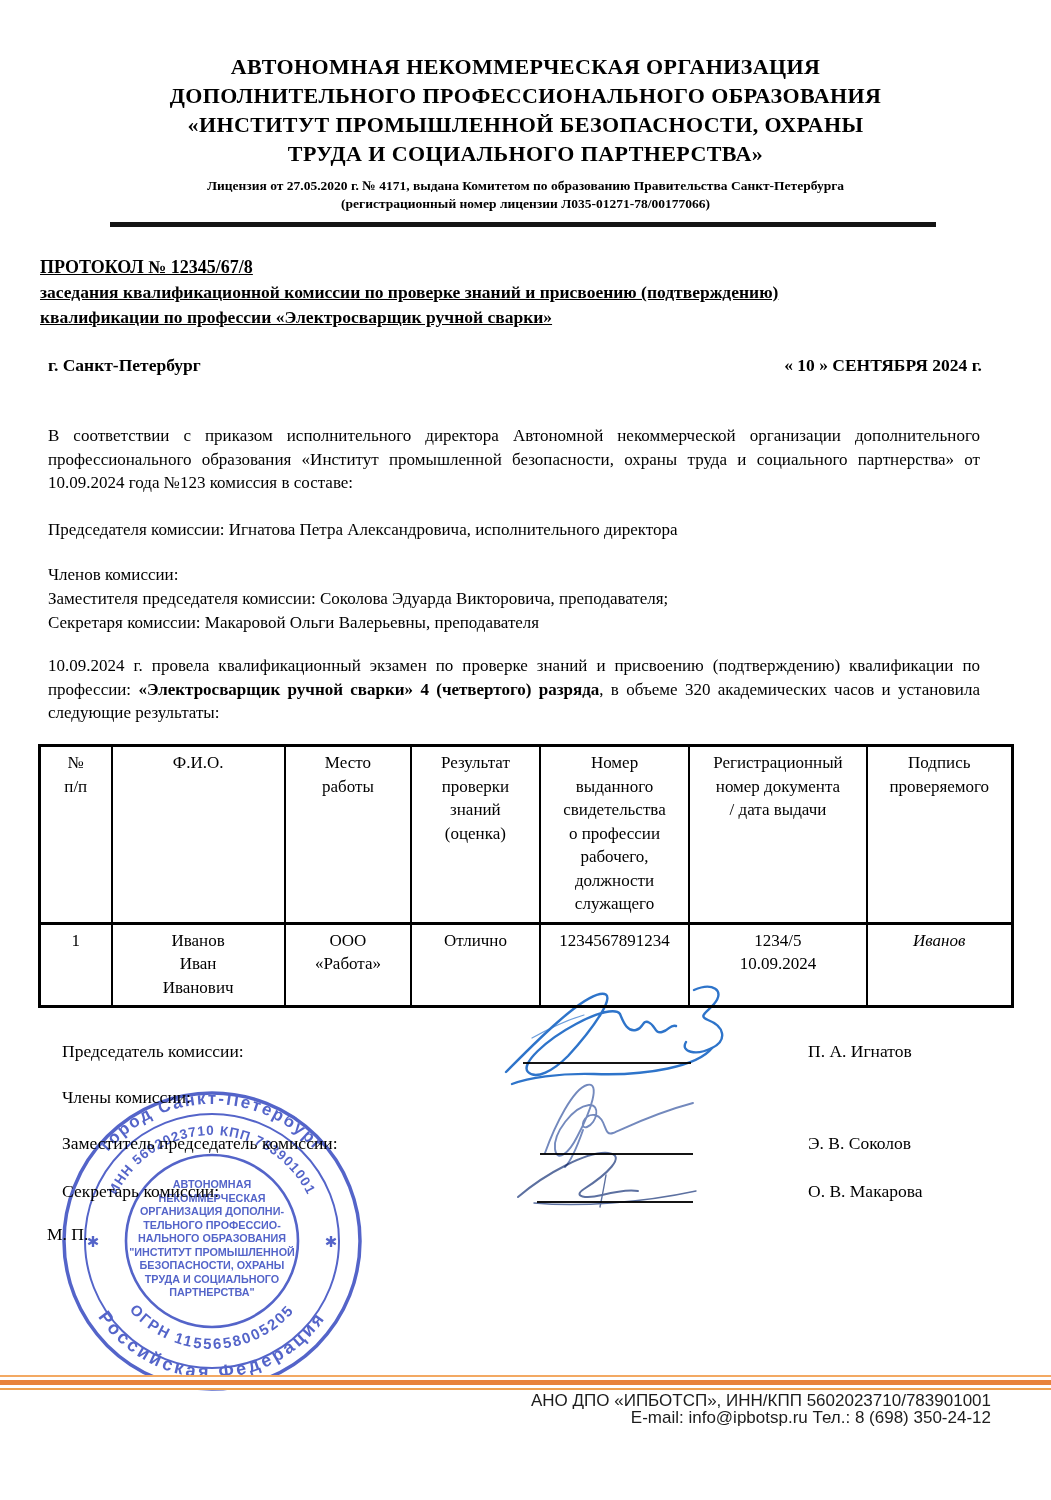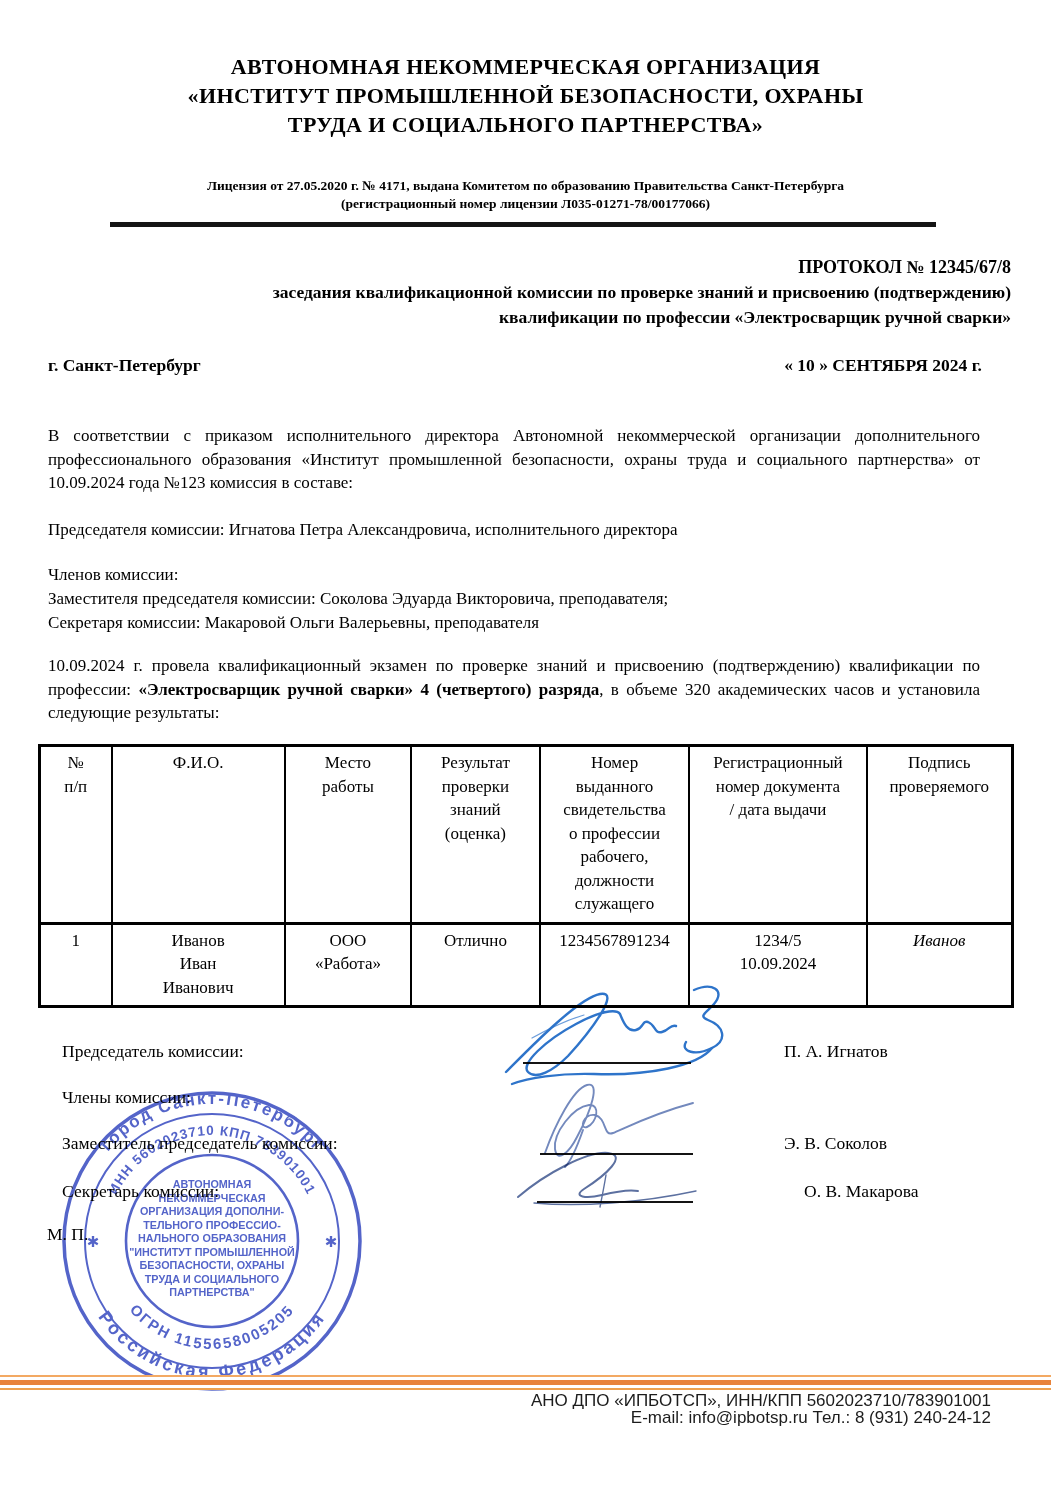--- a/index.html
+++ b/index.html
@@ -20,21 +20,21 @@
   .org-header { top: 52px; left: 60px; width: 931px; text-align: center; }
   .org-line { font-size: 22px; font-weight: bold; line-height: 29px; letter-spacing: 0.4px; }
   .license { top: 177px; left: 60px; width: 931px; text-align: center; }
   .license-line { font-size: 13.5px; font-weight: bold; line-height: 17.5px; }
   .rule-double {
     top: 222px; left: 110px; width: 826px; height: 4px;
     border-top: 3px solid #141414; border-bottom: 2px solid #141414;
   }
 
   
-  .title-block { top: 254px; left: 40px; width: 971px; text-align: right; }
+  .title-block { top: 254px; left: 40px; width: 971px; text-align: left; text-decoration: underline; }
   .protocol-number { font-size: 18px; font-weight: bold; line-height: 26px; }
   .protocol-subtitle { font-size: 17.5px; font-weight: bold; line-height: 25px; }
 
   .city-date { top: 355px; left: 48px; width: 934px; }
   .city { float: left; font-size: 17.5px; font-weight: bold; }
   .date { float: right; font-size: 17.5px; font-weight: bold; }
 
   
   .para { left: 48px; width: 932px; font-size: 17px; line-height: 23.5px; text-align: justify; }
   .para1 { top: 424px; }
@@ -65,21 +65,21 @@
     height: 66px;
   }
   td.cell-fio { text-align: left; padding-left: 14px; }
   td.cell-sign { font-style: italic; }
   .col1 { width: 7.4%; } .col2 { width: 17.8%; } .col3 { width: 13.0%; }
   .col4 { width: 13.2%; } .col5 { width: 15.4%; } .col6 { width: 18.2%; }
   .col7 { width: 15.0%; }
 
   
   .sig-label { left: 62px; font-size: 17.5px; }
-  .sig-name { left: 784px; font-size: 17.5px; }
+  .sig-name { left: 808px; font-size: 17.5px; }
   .sig-line { background: #141414; height: 2px; }
   .mp-note { top: 1224px; left: 47px; font-size: 17.5px; }
   .sig-svg { mix-blend-mode: multiply; }
 
   
   .stamp { top: 1081px; left: 52px; width: 320px; height: 320px; mix-blend-mode: multiply; opacity: 0.87; }
   .stamp text { font-family: "Liberation Sans", "DejaVu Sans", sans-serif; font-weight: bold; }
 
   
   .footer-rule { top: 1375px; left: 0; width: 1051px; }
@@ -93,20 +93,21 @@
     font-size: 17px; line-height: 17px; color: #1c1c1c;
   }
 </style>
 </head>
 <body>
 
 <div class="page">
 
   <div class="abs org-header">
     <div class="org-line">АВТОНОМНАЯ НЕКОММЕРЧЕСКАЯ ОРГАНИЗАЦИЯ</div>
+    <div class="org-line">ДОПОЛНИТЕЛЬНОГО ПРОФЕССИОНАЛЬНОГО ОБРАЗОВАНИЯ</div>
     <div class="org-line">«ИНСТИТУТ ПРОМЫШЛЕННОЙ БЕЗОПАСНОСТИ, ОХРАНЫ</div>
     <div class="org-line">ТРУДА И СОЦИАЛЬНОГО ПАРТНЕРСТВА»</div>
   </div>
 
   <div class="abs license">
     <div class="license-line">Лицензия от 27.05.2020 г. № 4171, выдана Комитетом по образованию Правительства Санкт-Петербурга</div>
     <div class="license-line">(регистрационный номер лицензии Л035-01271-78/00177066)</div>
   </div>
 
   <div class="abs rule-double"></div>
@@ -189,21 +190,21 @@
   <div class="abs sig-name" style="top:1041px;">П. А. Игнатов</div>
   <div class="abs sig-line" style="top:1062px; left:523px; width:168px;"></div>
 
   <div class="abs sig-label" style="top:1087px;">Члены комиссии:</div>
 
   <div class="abs sig-label" style="top:1133px;">Заместитель председатель комиссии:</div>
   <div class="abs sig-name" style="top:1133px;">Э. В. Соколов</div>
   <div class="abs sig-line" style="top:1153px; left:540px; width:153px;"></div>
 
   <div class="abs sig-label" style="top:1181px;">Секретарь комиссии:</div>
-  <div class="abs sig-name" style="top:1181px;margin-left:20px;">О. В. Макарова</div>
+  <div class="abs sig-name" style="top:1181px;">О. В. Макарова</div>
   <div class="abs sig-line" style="top:1201px; left:537px; width:156px;"></div>
 
   <div class="abs mp-note">М. П.</div>
 
   <svg class="abs sig-svg" style="top:980px; left:498px;" width="250" height="115" viewBox="0 0 250 115">
     <g fill="none" stroke="#2e74ca" stroke-width="2.4" stroke-linecap="round">
       <path d="M 8,92 C 30,70 80,18 102,14 C 124,10 92,52 70,76 C 55,91 38,100 30,92 C 22,84 48,60 78,44 C 100,32 118,28 122,34 C 126,44 130,52 138,50 C 146,48 144,40 150,42 C 158,45 156,54 164,52 C 172,50 172,44 178,46"></path>
       <path d="M 196,10 C 214,2 228,10 216,24 C 208,33 200,36 210,40 C 226,46 230,60 214,68 C 198,76 182,72 188,62"></path>
       <path d="M 214,68 C 200,86 150,96 96,94 C 60,93 30,98 14,104"></path>
       <path d="M 34,58 C 54,47 72,39 86,35" stroke-width="1.2" opacity="0.7"></path>
@@ -269,16 +270,16 @@
   <div class="abs footer-rule">
     <div class="fr-thin1"></div>
     <div class="fr-gap"></div>
     <div class="fr-thick"></div>
     <div class="fr-gap"></div>
     <div class="fr-thin2"></div>
   </div>
 
   <div class="abs footer-info">
     <div>АНО ДПО «ИПБОТСП», ИНН/КПП 5602023710/783901001</div>
-    <div>E-mail: info@ipbotsp.ru Тел.: 8 (931) 240-24-12</div>
+    <div>E-mail: info@ipbotsp.ru Тел.: 8 (698) 350-24-12</div>
   </div>
 
 </div>
 
 </body></html>

